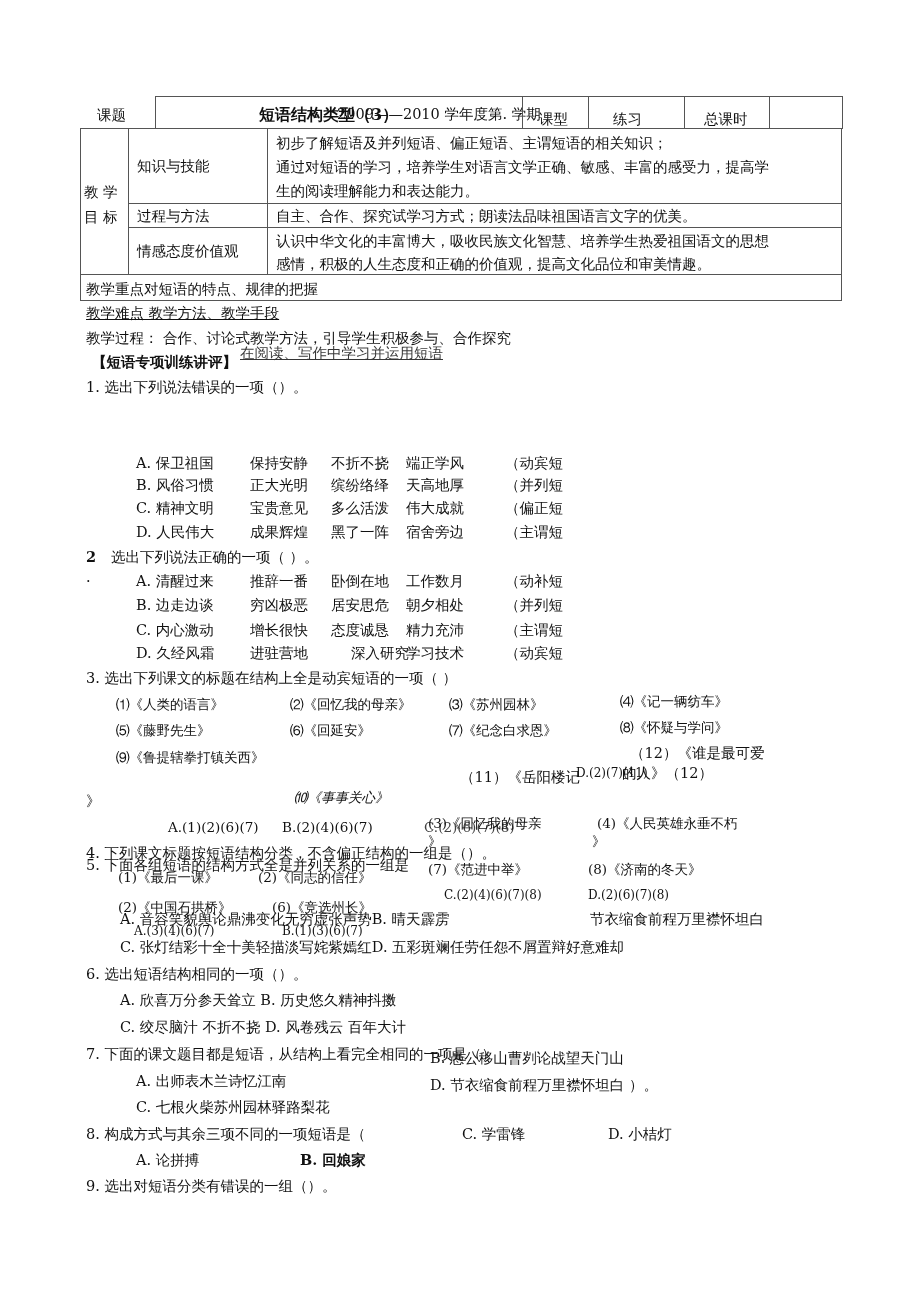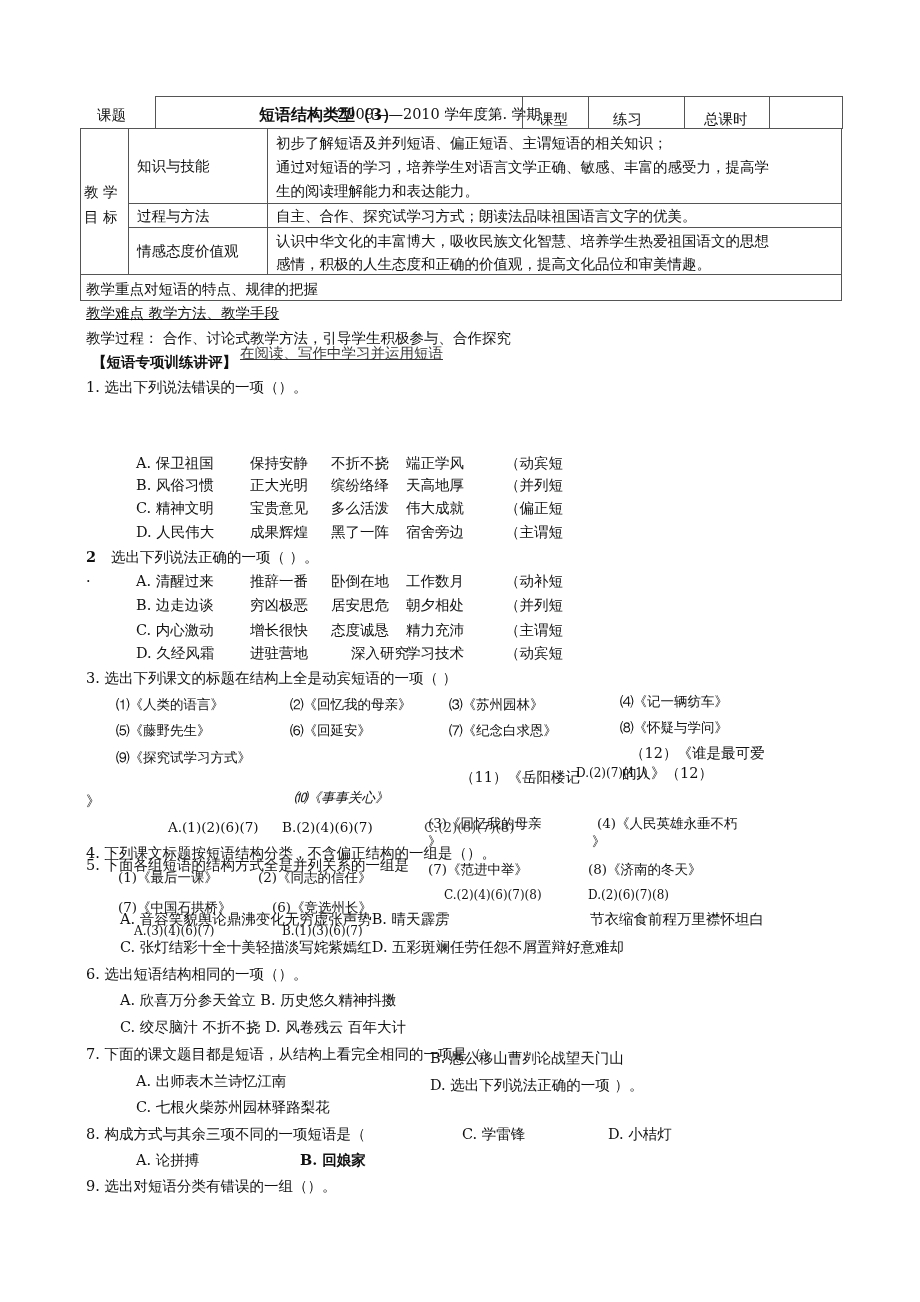--- a/index.html
+++ b/index.html
@@ -129,61 +129,61 @@
 
 <div class="t" style="left:86px;top:669px;">3.  选出下列课文的标题在结构上全是动宾短语的一项（   ）</div>
 <div class="t s" style="left:116px;top:695px;">⑴《人类的语言》</div>
 <div class="t s" style="left:290px;top:695px;">⑵《回忆我的母亲》</div>
 <div class="t s" style="left:449px;top:695px;">⑶《苏州园林》</div>
 <div class="t s" style="left:620px;top:692px;">⑷《记一辆纺车》</div>
 <div class="t s" style="left:116px;top:721px;">⑸《藤野先生》</div>
 <div class="t s" style="left:290px;top:721px;">⑹《回延安》</div>
 <div class="t s" style="left:449px;top:721px;">⑺《纪念白求恩》</div>
 <div class="t s" style="left:620px;top:718px;">⑻《怀疑与学问》</div>
-<div class="t s" style="left:116px;top:748px;">⑼《探究试学习方式》</div>
+<div class="t s" style="left:116px;top:748px;">⑼《鲁提辖拳打镇关西》</div>
 <div class="t s" style="left:294px;top:788px;font-style:italic;">⑽《事事关心》</div>
 <div class="t" style="left:630px;top:744px;">（12）《谁是最可爱</div>
 <div class="t" style="left:460px;top:768px;">（11）《岳阳楼记</div>
 <div class="t xs" style="left:576px;top:764px;">D.(2)(7)(11)</div>
 <div class="t" style="left:622px;top:764px;">的人》（12）</div>
 <div class="t" style="left:86px;top:792px;">》</div>
 
 <div class="t s" style="left:136px;top:818px;margin-left:32px;">A.(1)(2)(6)(7)</div>
 <div class="t s" style="left:282px;top:818px;">B.(2)(4)(6)(7)</div>
 <div class="t s" style="left:424px;top:818px;opacity:0.8;">C.(2)(6)(7)(8)</div>
 
 <div class="t s" style="left:428px;top:814px;">(3)《回忆我的母亲</div>
 <div class="t s" style="left:597px;top:814px;">(4)《人民英雄永垂不朽</div>
 <div class="t s" style="left:428px;top:832px;">》</div>
 <div class="t s" style="left:592px;top:832px;">》</div>
 <div class="t" style="left:86px;top:844px;">4.  下列课文标题按短语结构分类，不含偏正结构的一组是（）。</div>
 <div class="t s" style="left:118px;top:868px;">(1)《最后一课》</div>
 <div class="t s" style="left:258px;top:868px;">(2)《同志的信任》</div>
 <div class="t s" style="left:428px;top:860px;">(7)《范进中举》</div>
 <div class="t s" style="left:588px;top:860px;">(8)《济南的冬天》</div>
-<div class="t s" style="left:118px;top:898px;">(7)《中国石拱桥》</div>
+<div class="t s" style="left:118px;top:898px;">(2)《中国石拱桥》</div>
 <div class="t s" style="left:272px;top:898px;">(6)《竞选州长》</div>
 <div class="t xs" style="left:134px;top:922px;">A.(3)(4)(6)(7)</div>
 <div class="t xs" style="left:282px;top:922px;">B.(1)(3)(6)(7)</div>
 <div class="t xs" style="left:444px;top:886px;">C.(2)(4)(6)(7)(8)</div>
 <div class="t xs" style="left:588px;top:886px;">D.(2)(6)(7)(8)</div>
 
 <div class="t" style="left:86px;top:856px;">5.  下面各组短语的结构方式全是并列关系的一组是</div>
 <div class="t" style="left:120px;top:910px;">A. 音容笑貌舆论鼎沸变化无穷虚张声势B. 晴天霹雳</div>
 <div class="t" style="left:590px;top:910px;">节衣缩食前程万里襟怀坦白</div>
 <div class="t" style="left:120px;top:938px;">C. 张灯结彩十全十美轻描淡写姹紫嫣红D. 五彩斑斓任劳任怨不屑置辩好意难却</div>
 
 <div class="t" style="left:86px;top:965px;">6.  选出短语结构相同的一项（）。</div>
 <div class="t" style="left:120px;top:991px;">A. 欣喜万分参天耸立 B. 历史悠久精神抖擞</div>
 <div class="t" style="left:120px;top:1018px;">C. 绞尽脑汁  不折不挠 D. 风卷残云  百年大计</div>
 
 <div class="t" style="left:86px;top:1045px;">7.  下面的课文题目都是短语，从结构上看完全相同的一项是（）</div>
 <div class="t" style="left:430px;top:1049px;">B. 愚公移山曹刿论战望天门山</div>
 <div class="t" style="left:136px;top:1072px;">A. 出师表木兰诗忆江南</div>
-<div class="t" style="left:430px;top:1076px;">D. 选出下列说法正确的一项  ）。</div>
+<div class="t" style="left:430px;top:1076px;">D. 节衣缩食前程万里襟怀坦白  ）。</div>
 <div class="t" style="left:136px;top:1098px;">C. 七根火柴苏州园林驿路梨花</div>
 
 <div class="t" style="left:86px;top:1125px;">8.  构成方式与其余三项不同的一项短语是（</div>
 <div class="t" style="left:462px;top:1125px;">C. 学雷锋</div>
 <div class="t" style="left:608px;top:1125px;">D. 小桔灯</div>
 <div class="t" style="left:136px;top:1151px;text-align:right;">A. 论拼搏</div>
 <div class="t" style="left:300px;top:1151px;font-weight:bold;">B. 回娘家</div>
 
 <div class="t" style="left:86px;top:1177px;">9.  选出对短语分类有错误的一组（）。</div>
 

